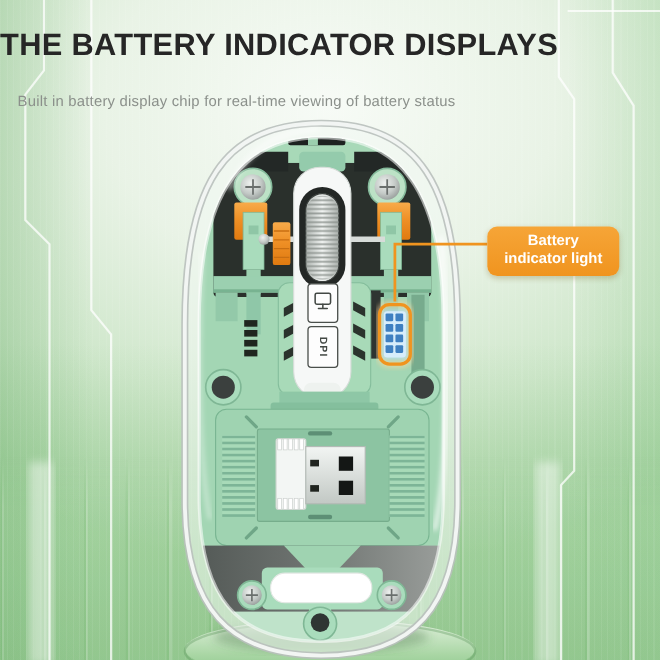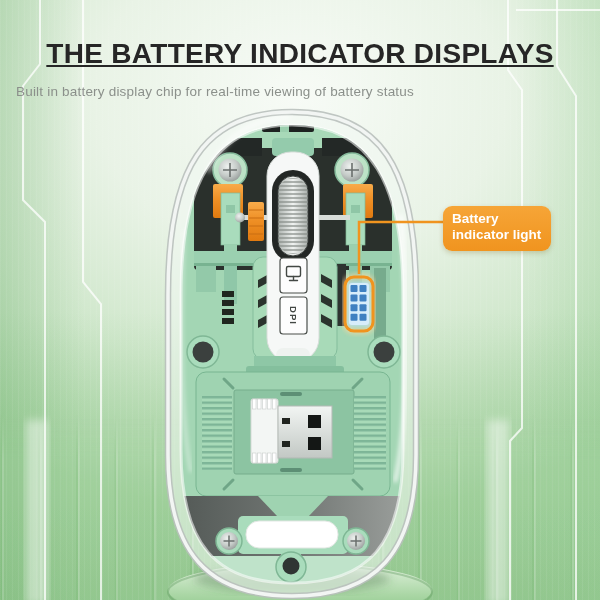--- a/index.html
+++ b/index.html
@@ -21,35 +21,35 @@
   .wall{
     position:absolute;left:0;right:0;top:415px;bottom:0;
     background:repeating-linear-gradient(90deg,
       rgba(130,190,125,.22) 0 2px, rgba(255,255,255,.20) 2px 4px,
       rgba(200,232,198,.10) 4px 38px);
     -webkit-mask-image:linear-gradient(180deg, transparent 0, #000 45px);
     mask-image:linear-gradient(180deg, transparent 0, #000 45px);
   }
   svg.scene{position:absolute;inset:0;}
   .headline{
-    position:absolute;top:38px;left:0;width:600px;text-align:center;
+    position:absolute;top:25px;left:0;width:600px;
     color:var(--title-color,#262626);font-weight:bold;font-size:28px;line-height:1.12;
     letter-spacing:.3px;
-    text-decoration:underline;
   }
   .subtitle{
     position:absolute;top:84px;left:16px;width:600px;
     color:var(--subtitle-color,#8b908b);font-size:13.5px;letter-spacing:.2px;
   }
   .callout{
-    position:absolute;left:443px;top:206px;width:108px;box-sizing:border-box;
+    position:absolute;left:443px;top:206px;width:120px;box-sizing:border-box;
     background:linear-gradient(180deg, #f6a537, var(--accent,#f0941f));
     border-radius:9px;padding:5px 9px 7px 9px;
     color:var(--callout-text,#fff);font-size:13.5px;font-weight:bold;line-height:1.22;
     box-shadow:0 2px 5px rgba(120,90,20,.25);
+    text-align:center;
   }
 </style>
 </head>
 <body>
 
 <div class="bg"></div>
 <div class="wall"></div>
 
 <svg class="scene" viewBox="0 0 600 600">
   <defs>

